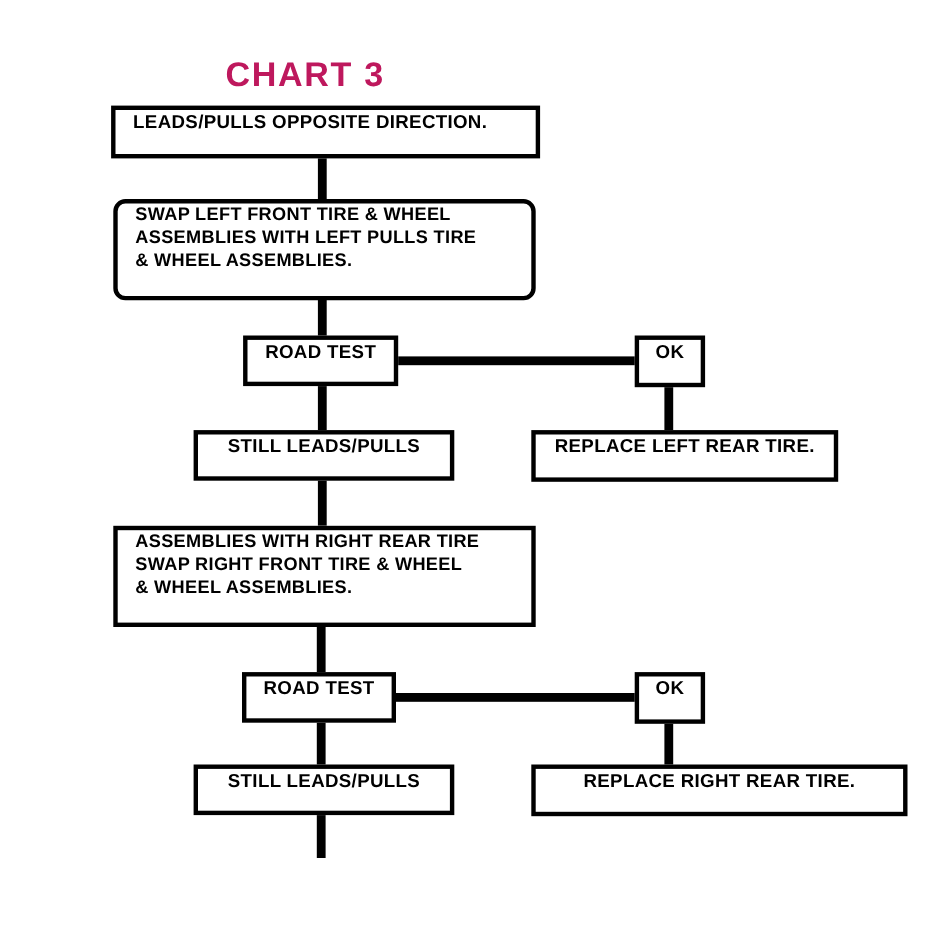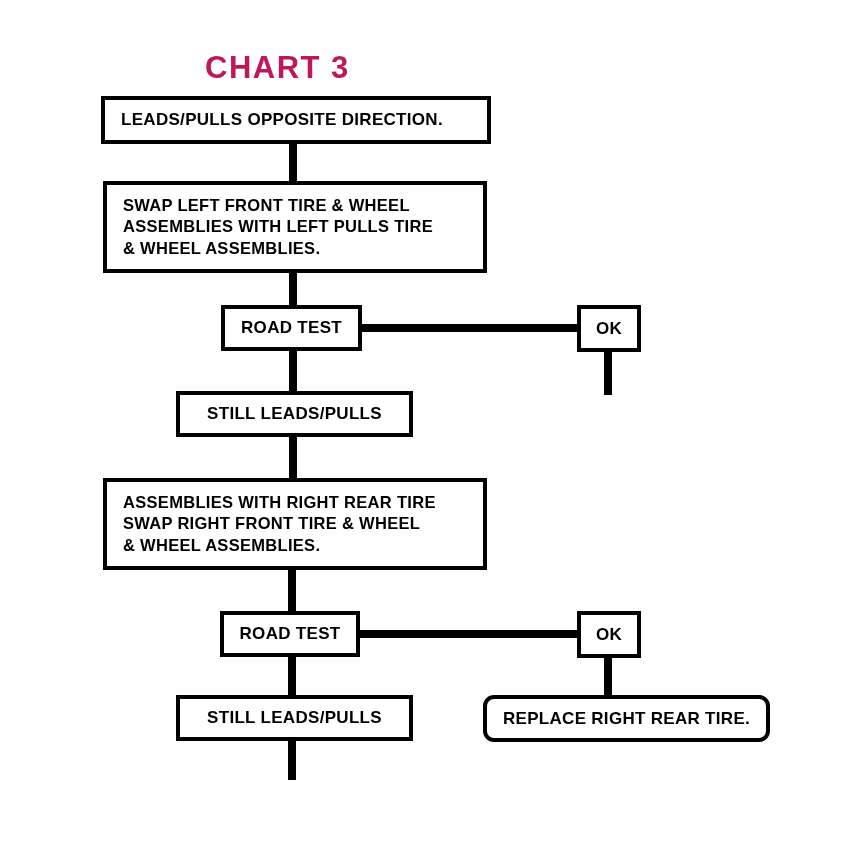--- a/index.html
+++ b/index.html
@@ -27,21 +27,20 @@
     margin-top: 34px;
   }
   .node {
     position: absolute;
     box-sizing: border-box;
     border: 4px solid #000000;
     background: #ffffff;
     color: #000000;
     font-weight: bold;
     display: flex;
-    align-items: center;
     z-index: 2;
   }
   .node .lines {
     width: 100%;
     padding: 0 0 0 16px;
     line-height: 1.28;
     letter-spacing: 0.3px;
   }
   .node.center .lines {
     padding: 0;
@@ -76,21 +75,21 @@
   <div class="connector" style="left:288px; top:652px; width:8px;  height:47px;"></div>
   <div class="connector" style="left:604px; top:654px; width:8px;  height:45px;"></div>
   <div class="connector" style="left:288px; top:733px; width:8px; height:47px;"></div>
 
   <div class="node" style="left:101px; top:96px; width:390px; height:48px;">
     <div class="lines sz-17">
       <div>LEADS/PULLS OPPOSITE DIRECTION.</div>
     </div>
   </div>
 
-  <div class="node" style="left:103px; top:181px; width:384px; height:92px;">
+  <div class="node" style="left:103px; top:181px; width:384px; height:92px;border-radius:11px;">
     <div class="lines sz-16">
       <div>SWAP LEFT FRONT TIRE &amp; WHEEL</div>
       <div>ASSEMBLIES WITH LEFT PULLS TIRE</div>
       <div>&amp; WHEEL ASSEMBLIES.</div>
     </div>
   </div>
 
   <div class="node center" style="left:221px; top:305px; width:141px; height:46px;">
     <div class="lines sz-17">
       <div>ROAD TEST</div>
@@ -102,20 +101,25 @@
       <div>OK</div>
     </div>
   </div>
 
   <div class="node center" style="left:176px; top:391px; width:237px; height:46px;">
     <div class="lines sz-17">
       <div>STILL LEADS/PULLS</div>
     </div>
   </div>
 
+  <div class="node center" style="left:483px; top:391px; width:279px; height:47px;">
+    <div class="lines sz-17">
+      <div>REPLACE LEFT REAR TIRE.</div>
+    </div>
+  </div>
 
   <div class="node" style="left:103px; top:478px; width:384px; height:92px;">
     <div class="lines sz-16">
       <div>ASSEMBLIES WITH RIGHT REAR TIRE</div>
       <div>SWAP RIGHT FRONT TIRE &amp; WHEEL</div>
       <div>&amp; WHEEL ASSEMBLIES.</div>
     </div>
   </div>
 
   <div class="node center" style="left:220px; top:611px; width:140px; height:46px;">
@@ -129,20 +133,20 @@
       <div>OK</div>
     </div>
   </div>
 
   <div class="node center" style="left:176px; top:695px; width:237px; height:46px;">
     <div class="lines sz-17">
       <div>STILL LEADS/PULLS</div>
     </div>
   </div>
 
-  <div class="node center" style="left:483px; top:695px; width:287px; height:47px;border-radius:11px;">
+  <div class="node center" style="left:483px; top:695px; width:342px; height:47px;">
     <div class="lines sz-17">
       <div>REPLACE RIGHT REAR TIRE.</div>
     </div>
   </div>
 
 
 </div>
 
 </body></html>

